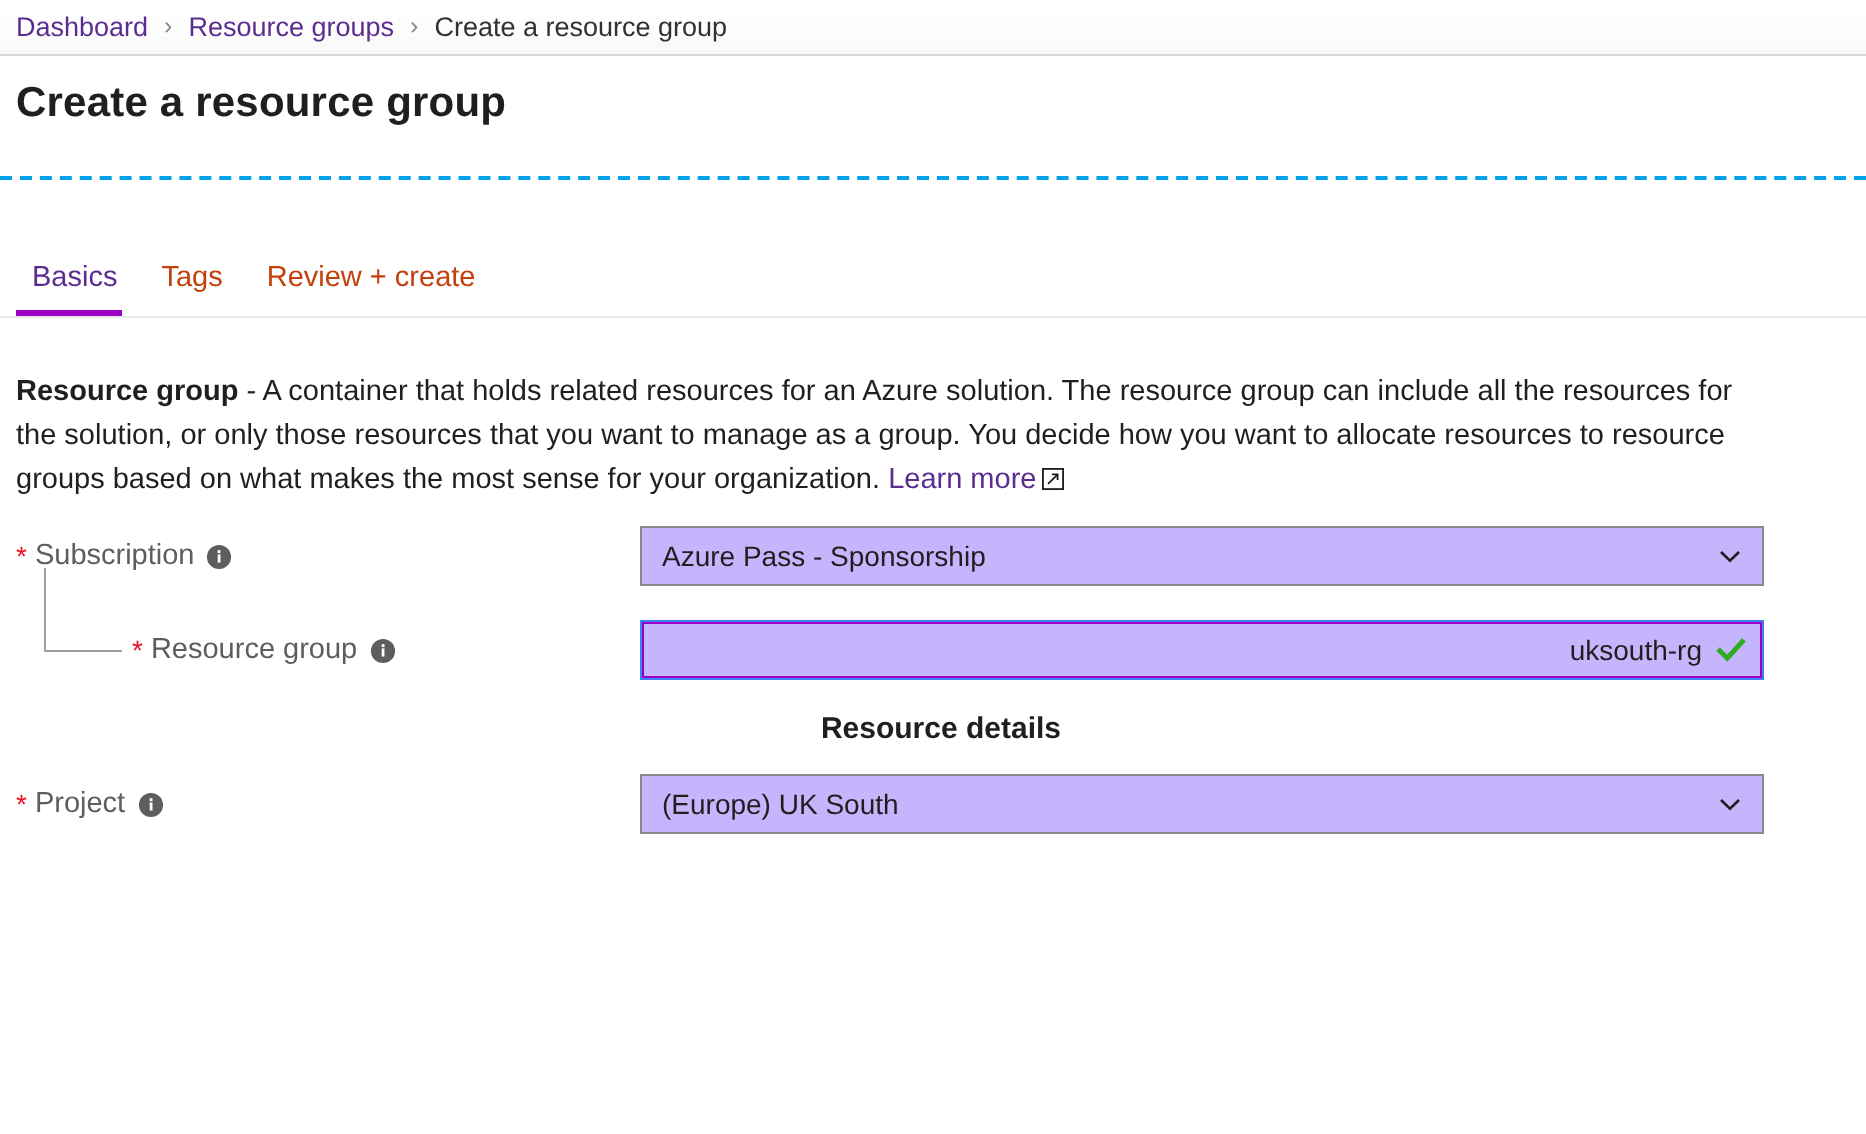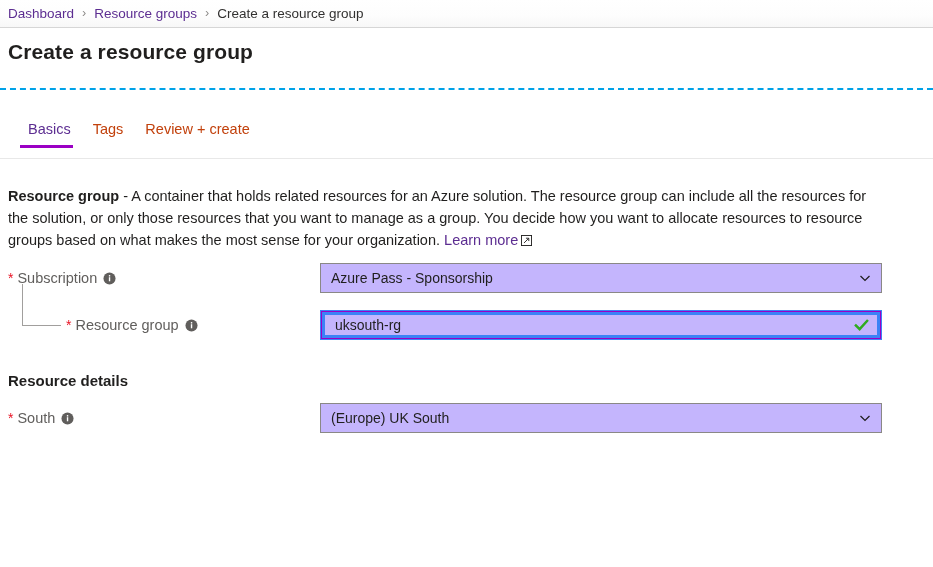--- a/index.html
+++ b/index.html
@@ -65,22 +65,22 @@
     height: 0;
     border-top: 2px dashed #00a2e8;
   }
 
   
   .tabs-row {
     margin-top: 27px;
     height: 44px;
     box-sizing: border-box;
     display: flex;
-    align-items: flex-start;
-    padding-left: 20px;
+    align-items: flex-end;
+    padding-left: 8px;
     border-bottom: 1px solid #e8e8e8;
     position: relative;
   }
   .tab {
     position: relative;
     padding: 6px 11px 11px 11px;
     font-size: 14.5px;
     color: #c2410c;
     cursor: pointer;
     white-space: nowrap;
@@ -127,21 +127,21 @@
     top: 1px;
     vertical-align: baseline;
   }
 
   .section-heading {
     font-size: 15px;
     font-weight: 700;
     color: #201f1e;
     margin-top: 22px;
   }
-  .section-heading.resource-details { margin-top: 32px; }
+  .section-heading.resource-details { margin-top: 16px; text-align: center; }
 
   
   .form-row {
     display: flex;
     align-items: center;
     height: 30px;
     position: relative;
   }
   .row-subscription { margin-top: 12px; }
   .row-resourcegroup { margin-top: 17px; }
@@ -190,23 +190,24 @@
     background: #c4b5fd;
     display: flex;
     align-items: center;
     position: relative;
   }
   .field-control.select-box {
     border: 1px solid #8a8886;
     cursor: pointer;
   }
   .field-control.text-box {
-    border: 5px solid #3b82f6;
+    border: 1px solid #3b82f6;
     outline: 1px solid #9b00c4;
     outline-offset: -2px;
+    text-align: right;
   }
   .field-value {
     flex: 1 1 auto;
     padding: 0 30px 0 10px;
     font-size: 14px;
     color: #201f1e;
     white-space: nowrap;
     overflow: hidden;
     text-overflow: ellipsis;
   }
@@ -300,21 +301,21 @@
             <path d="M2 8.4 L6 12.4 L14 3.6" fill="none" stroke="#2fab1f" stroke-width="2.6" stroke-linecap="square"></path>
           </svg></span>
     </div>
   </div>
 
   <div class="section-heading resource-details">Resource details</div>
 
   <div class="form-row row-region">
     <div class="field-label">
       <span class="req-star">*</span>
-      <span>South</span>
+      <span>Project</span>
       <span class="info-icon">
           <svg viewBox="0 0 14 14" width="13" height="13" aria-hidden="true">
             <circle cx="7" cy="7" r="6.5" fill="#605e5c"></circle>
             <rect x="6.3" y="5.6" width="1.5" height="4.4" fill="#ffffff"></rect>
             <rect x="6.3" y="3.3" width="1.5" height="1.6" fill="#ffffff"></rect>
           </svg>
         </span>
     </div>
     <div class="field-control select-box">
       <span class="field-value">(Europe) UK South</span>

